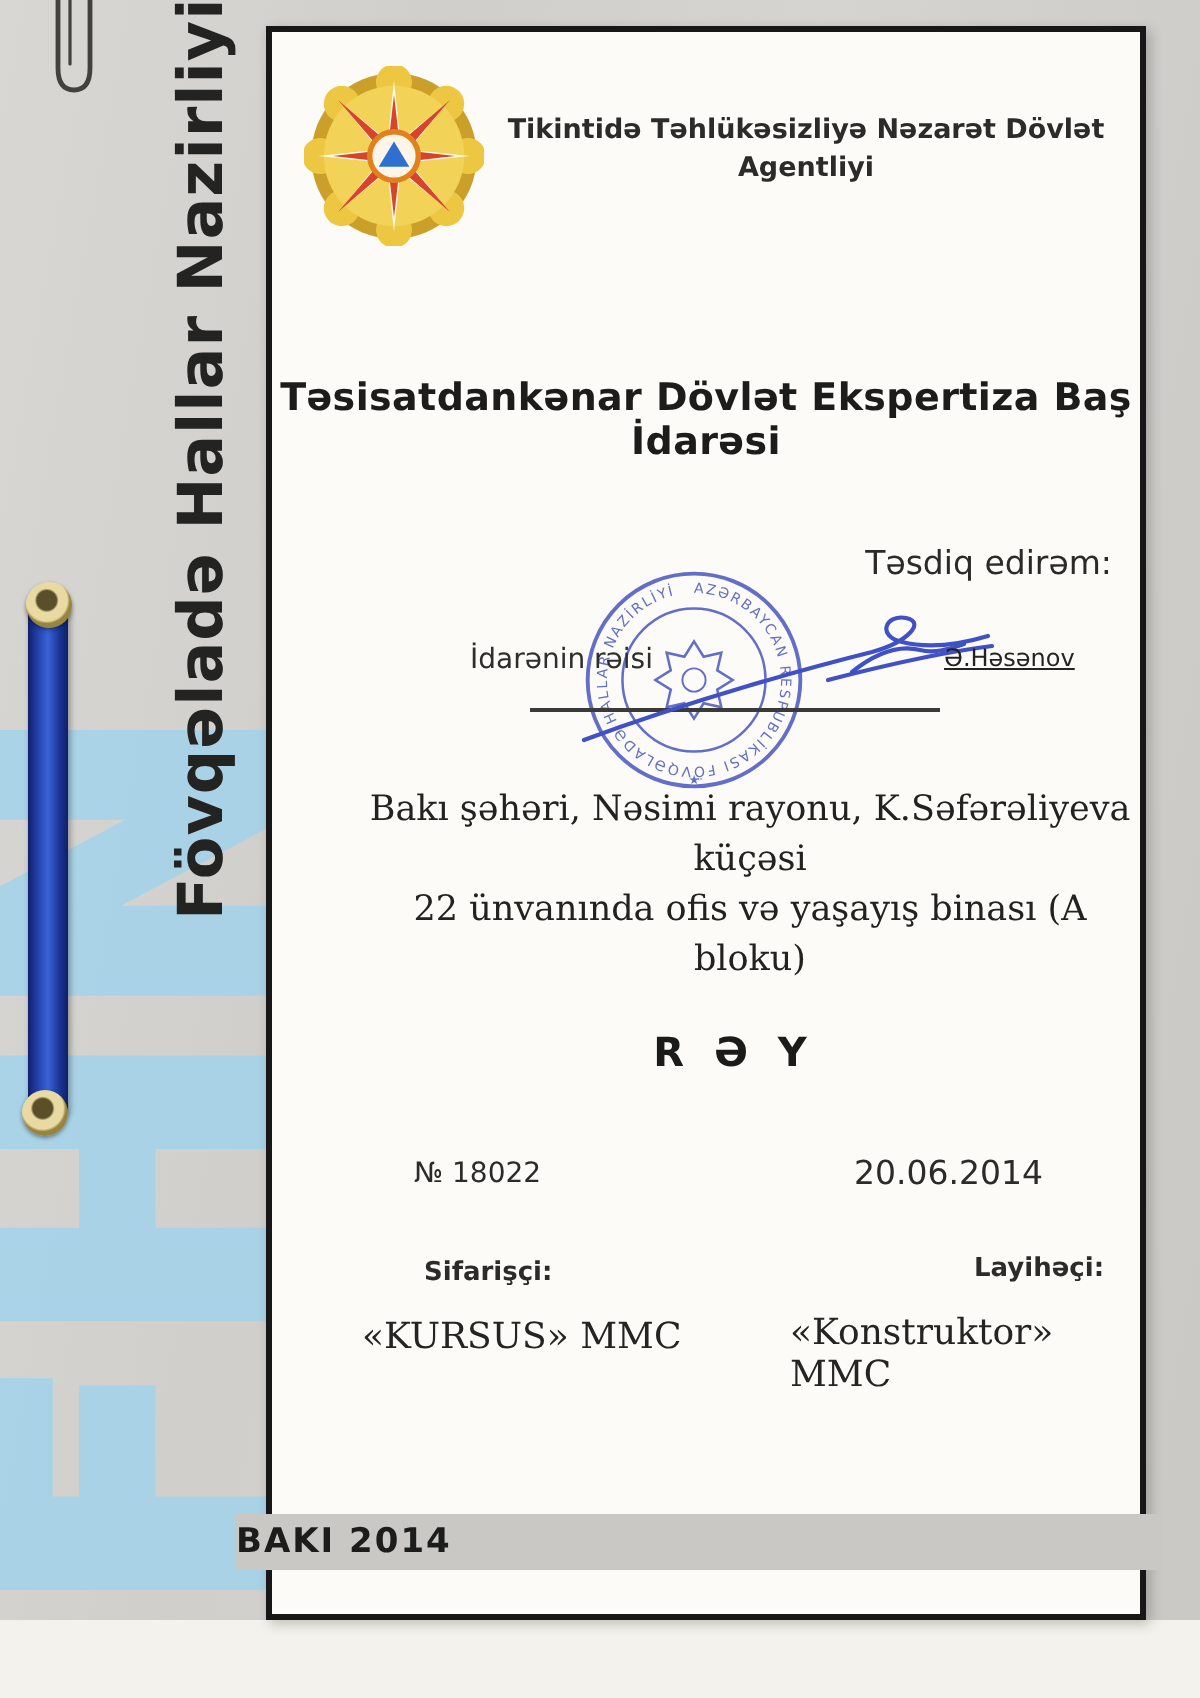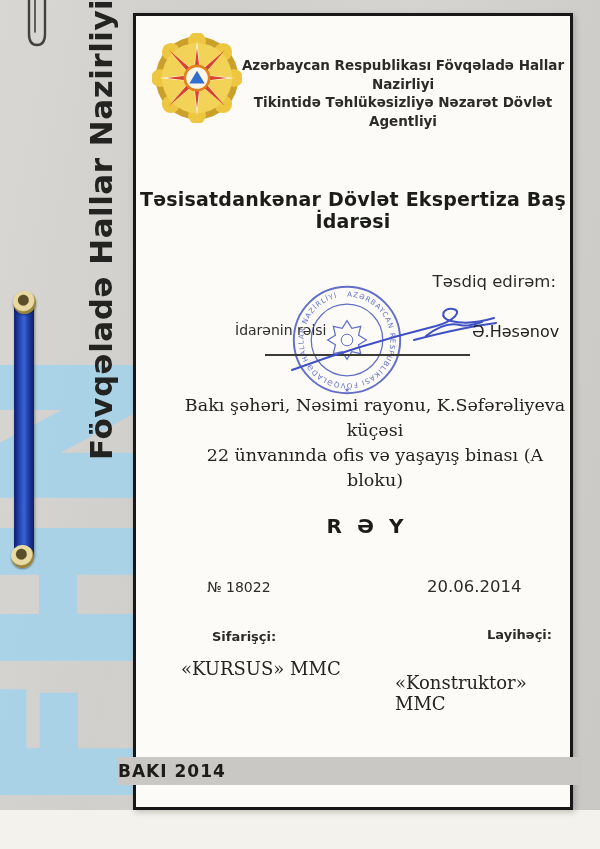--- a/index.html
+++ b/index.html
@@ -48,35 +48,35 @@
   .emblem{left:16px;top:17px;width:90px;height:90px;}
   .agency{left:100px;top:40px;width:334px;text-align:center;
     font-size:13.5px;font-weight:700;line-height:18.5px;color:#2b2b29;}
   .dept-title{left:0;width:434px;top:172px;text-align:center;
     font-size:19px;font-weight:700;letter-spacing:.2px;color:#1c1c1a;}
   .approve{right:14px;top:256px;font-size:16.5px;color:#2a2a28;}
   .stamp{left:153px;top:266px;width:116px;height:116px;opacity:.82;}
   .position-label{left:99px;top:306px;font-size:14px;color:#2e2e2c;}
   .sig-line{left:129px;top:338px;width:205px;height:1.6px;background:#3a3a38;}
   .signature{left:150px;top:276px;width:220px;height:80px;}
-  .signer{left:336px;top:306px;font-size:16px;color:#232321;}
+  .signer{left:336px;top:306px;font-size:12px;color:#232321;text-decoration:underline;}
   .address{left:0;width:434px;top:377px;text-align:center;
     font-family:"DejaVu Serif","Liberation Serif",serif;
     font-size:17.5px;line-height:25px;color:#222220;padding-left:44px;}
   .doc-type{left:0;width:434px;top:498px;text-align:center;
     font-size:20px;font-weight:700;letter-spacing:4px;color:#1b1b19;margin-left:14px;}
   .doc-number{left:71px;top:563px;font-size:14px;color:#2b2b29;}
   .doc-date{left:291px;top:561px;font-size:16.5px;color:#2b2b29;}
   .party-label{font-size:13px;font-weight:700;color:#2b2b29;}
   .customer-label{left:76px;top:613px;}
   .designer-label{left:351px;top:611px;text-align:right;}
   .party-name{font-family:"DejaVu Serif","Liberation Serif",serif;
     font-size:18px;color:#242422;}
   .customer-name{left:45px;top:642px;}
-  .designer-name{left:259px;top:640px;margin-top:16px;}
+  .designer-name{left:259px;top:640px;}
   
   .imprint-band{
     position:absolute;left:118px;top:757px;width:462px;height:28px;z-index:6;
     background:#c9c8c5;display:flex;align-items:center;justify-content:flex-start;
   }
   .imprint-band .label{font-size:17px;font-weight:700;letter-spacing:1px;color:#1c1c1a;}
 </style>
 </head>
 <body>
 
@@ -114,21 +114,20 @@
       <circle cx="50" cy="50" r="39" fill="#f3d258"></circle>
       <path d="M50,8 L54,46 L92,50 L54,54 L50,92 L46,54 L8,50 L46,46 Z" fill="#fffbe8"></path>
       <path d="M50,8 L54,46 L92,50 L54,54 L50,92 L46,54 L8,50 L46,46 Z" fill="#fffbe8" transform="rotate(45 50 50)"></path>
       <path d="M50,6 L53.2,46.8 L94,50 L53.2,53.2 L50,94 L46.8,53.2 L6,50 L46.8,46.8 Z" fill="#d8432b" transform="rotate(45 50 50)"></path>
       <path d="M50,16 L53.5,46.5 L84,50 L53.5,53.5 L50,84 L46.5,53.5 L16,50 L46.5,46.5 Z" fill="#d8432b"></path>
       <circle cx="50" cy="50" r="13.5" fill="#fdf6e8" stroke="#e2801f" stroke-width="3"></circle>
       <path d="M50,42 L41.5,56 L58.5,56 Z" fill="#2f6fd0"></path>
     </svg>
 
     <div class="abs agency">
-      <div>Azərbaycan Respublikası Fövqəladə Hallar Nazirliyi</div>
       <div>Tikintidə Təhlükəsizliyə Nəzarət Dövlət Agentliyi</div>
     </div>
 
     <div class="abs dept-title">Təsisatdankənar Dövlət Ekspertiza Baş İdarəsi</div>
 
     <div class="abs approve">Təsdiq edirəm:</div>
 
     <svg class="abs stamp" viewBox="0 0 120 120">
       <defs>
         <path id="stampRing" d="M 60,15 a 45,45 0 1 1 -0.01,0" fill="none"></path>

